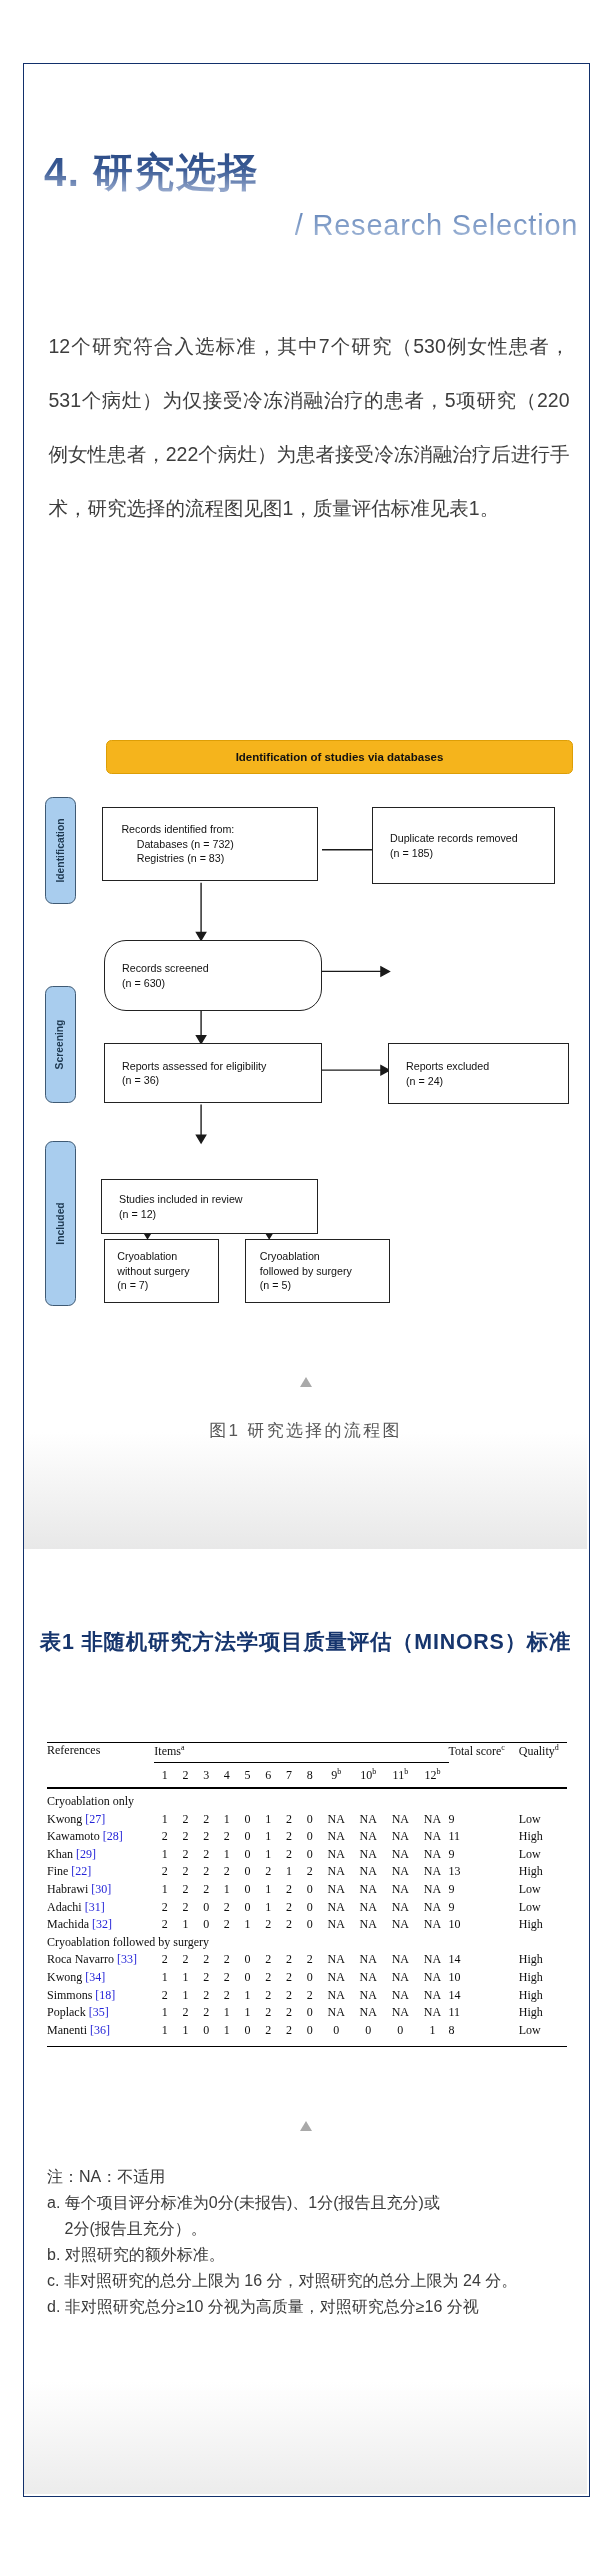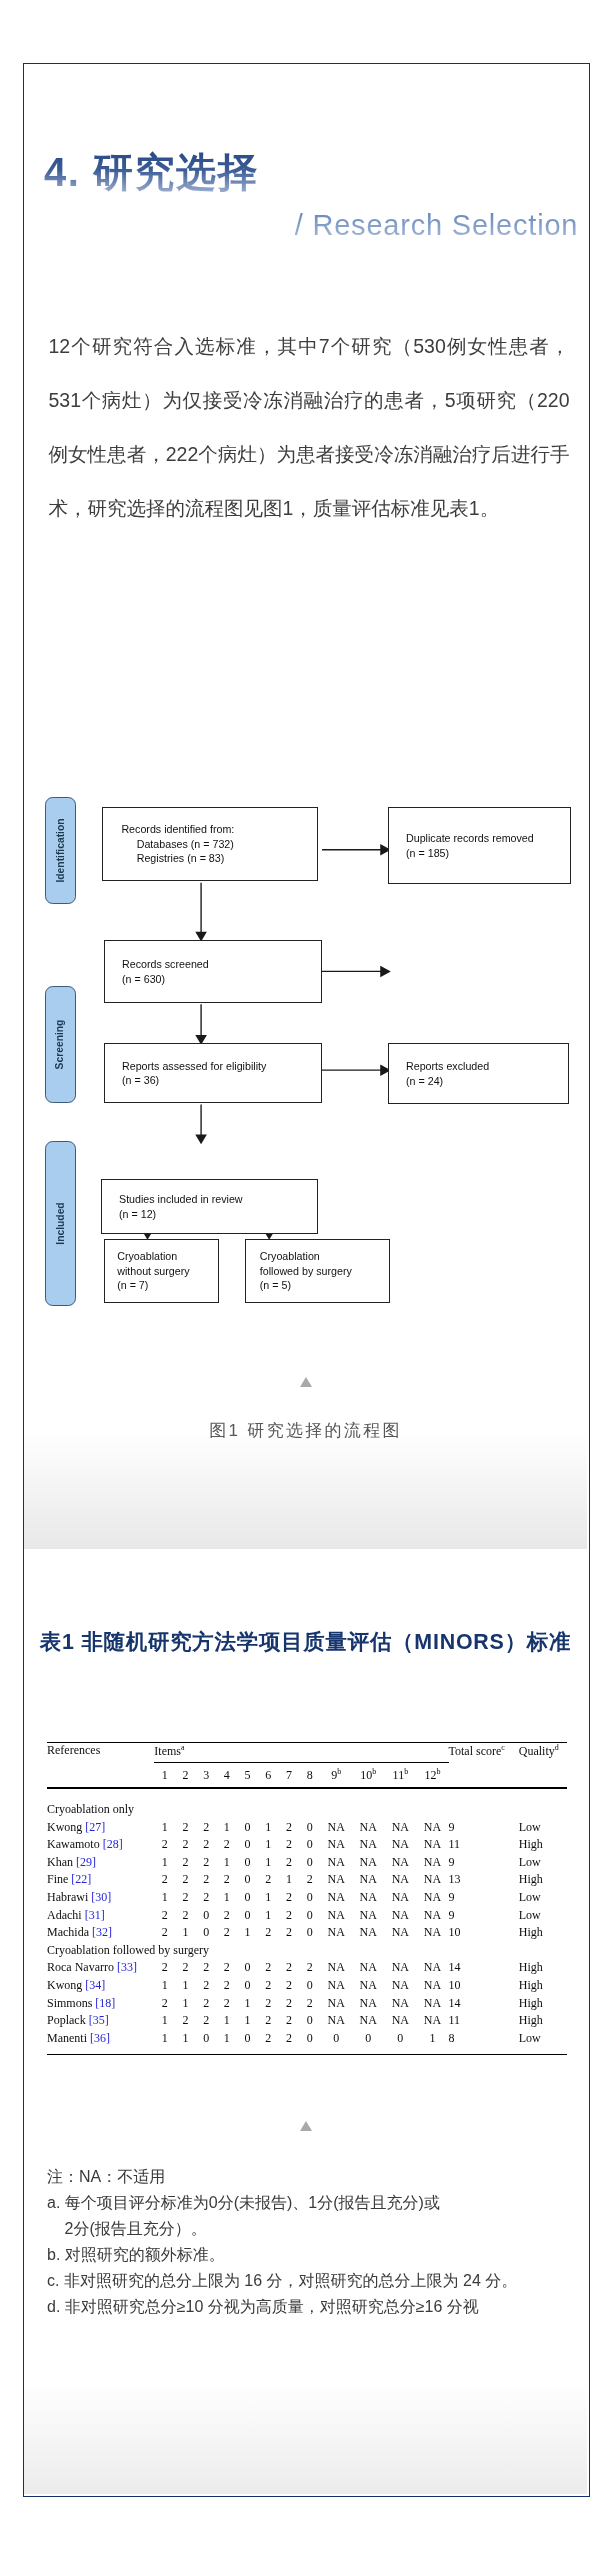--- a/index.html
+++ b/index.html
@@ -30,22 +30,22 @@
   .stage{position:absolute;left:3.8px;width:31px;background:#a9cdee;border:1.5px solid #3f5a74;border-radius:7.7px;
          display:flex;align-items:center;justify-content:center;}
   .stage span{transform:rotate(-90deg);white-space:nowrap;font-size:10.3px;font-weight:bold;color:#1f3a52;}
   .stage.ident{top:59px;height:107px;}
   .stage.screen{top:248px;height:117px;}
   .stage.incl{top:403px;height:165px;}
   .fbox{position:absolute;border:1.5px solid #222;background:#fff;display:flex;flex-direction:column;
         justify-content:center;font-size:10.7px;line-height:14.5px;color:#111;padding-left:17px;padding-right:3.1px;}
   .fbox.a{left:61px;top:69px;width:216px;height:74px;padding-left:18.4px;}
   .fbox.a .ind{padding-left:15.3px;}
-  .fbox.b{left:347px;top:69px;width:183px;height:77px;}
-  .fbox.c{left:63px;top:202px;width:218px;height:63px;}
+  .fbox.b{left:331px;top:69px;width:183px;height:77px;}
+  .fbox.c{left:63px;top:202px;width:218px;height:71px;border-radius:22px;}
   .fbox.d{left:347px;top:201px;width:181px;height:79px;}
   .fbox.e{left:63px;top:305px;width:218px;height:60px;}
   .fbox.f{left:347px;top:305px;width:181px;height:61px;}
   .fbox.g{left:60px;top:405px;width:217px;height:55px;margin-top:36px;}
   .fbox.h{left:63px;top:501px;width:115px;height:64px;padding-left:12.2px;}
   .fbox.i{left:204px;top:501px;width:145px;height:64px;padding-left:13.8px;}
   .arrows{position:absolute;left:0;top:0;}
 
   .tri{width:0;height:0;border-left:6.1px solid transparent;border-right:6.1px solid transparent;
        border-bottom:10px solid #a9a9a9;position:absolute;left:276px;cursor:pointer;}
@@ -61,21 +61,21 @@
                font-family:"Liberation Serif","DejaVu Serif",serif;font-size:12px;color:#0d0d0d;
                border-top:1.5px solid #000;border-bottom:1.5px solid #000;}
   table.minors th{font-weight:normal;text-align:left;padding:0;}
   table.minors td{padding:0;}
   .th-ref,.th-total,.th-quality{vertical-align:top;padding-top:3.8px;border-bottom:2px solid #000;margin-left:24px;}
   .th-total,.th-quality{padding-left:6.1px;}
   .th-items{height:19px;border-bottom:1.1px solid #000;padding-left:4.6px;vertical-align:top;padding-top:3.8px;}
   #item-cols-row th{height:24px;text-align:center;border-bottom:2px solid #000;vertical-align:middle;}
   sup{font-size:8px;}
   tbody td{height:17.6px;line-height:17.6px;white-space:nowrap;}
-  tbody tr:first-child td{padding-top:12px;}
+  tbody tr:first-child td{padding-top:4px;}
   tbody tr:last-child td{padding-bottom:6.9px;}
   td.section-cell{text-align:left;}
   td.ref-cell{padding-left:9.2px;}
   td.item-cell{text-align:center;}
   td.total-cell,td.quality-cell{padding-left:6.1px;}
   .cite{color:#2424d8;}
 
   
   .notes{position:absolute;left:23px;top:2100px;width:520px;font-size:16px;line-height:26px;color:#3a3a3a;}
   .notes .indent{padding-left:17.6px;}
@@ -107,20 +107,21 @@
           <line x1="209" y1="348" x2="209" y2="389"></line>
             <polygon points="203,389 215,389 209,399"></polygon>
           <line x1="209" y1="479" x2="209" y2="519"></line>
             <polygon points="203,519 215,519 209,529"></polygon>
           <line x1="139" y1="603" x2="139" y2="644"></line>
             <polygon points="133,644 145,644 139,654"></polygon>
           <line x1="298" y1="603" x2="298" y2="644"></line>
             <polygon points="292,644 304,644 298,654"></polygon>
         </g>
       </svg>
+      <div class="banner">Identification of studies via databases</div>
       <div class="stage ident">
           <span>Identification</span>
         </div>
       <div class="stage screen">
           <span>Screening</span>
         </div>
       <div class="stage incl">
           <span>Included</span>
         </div>
 

